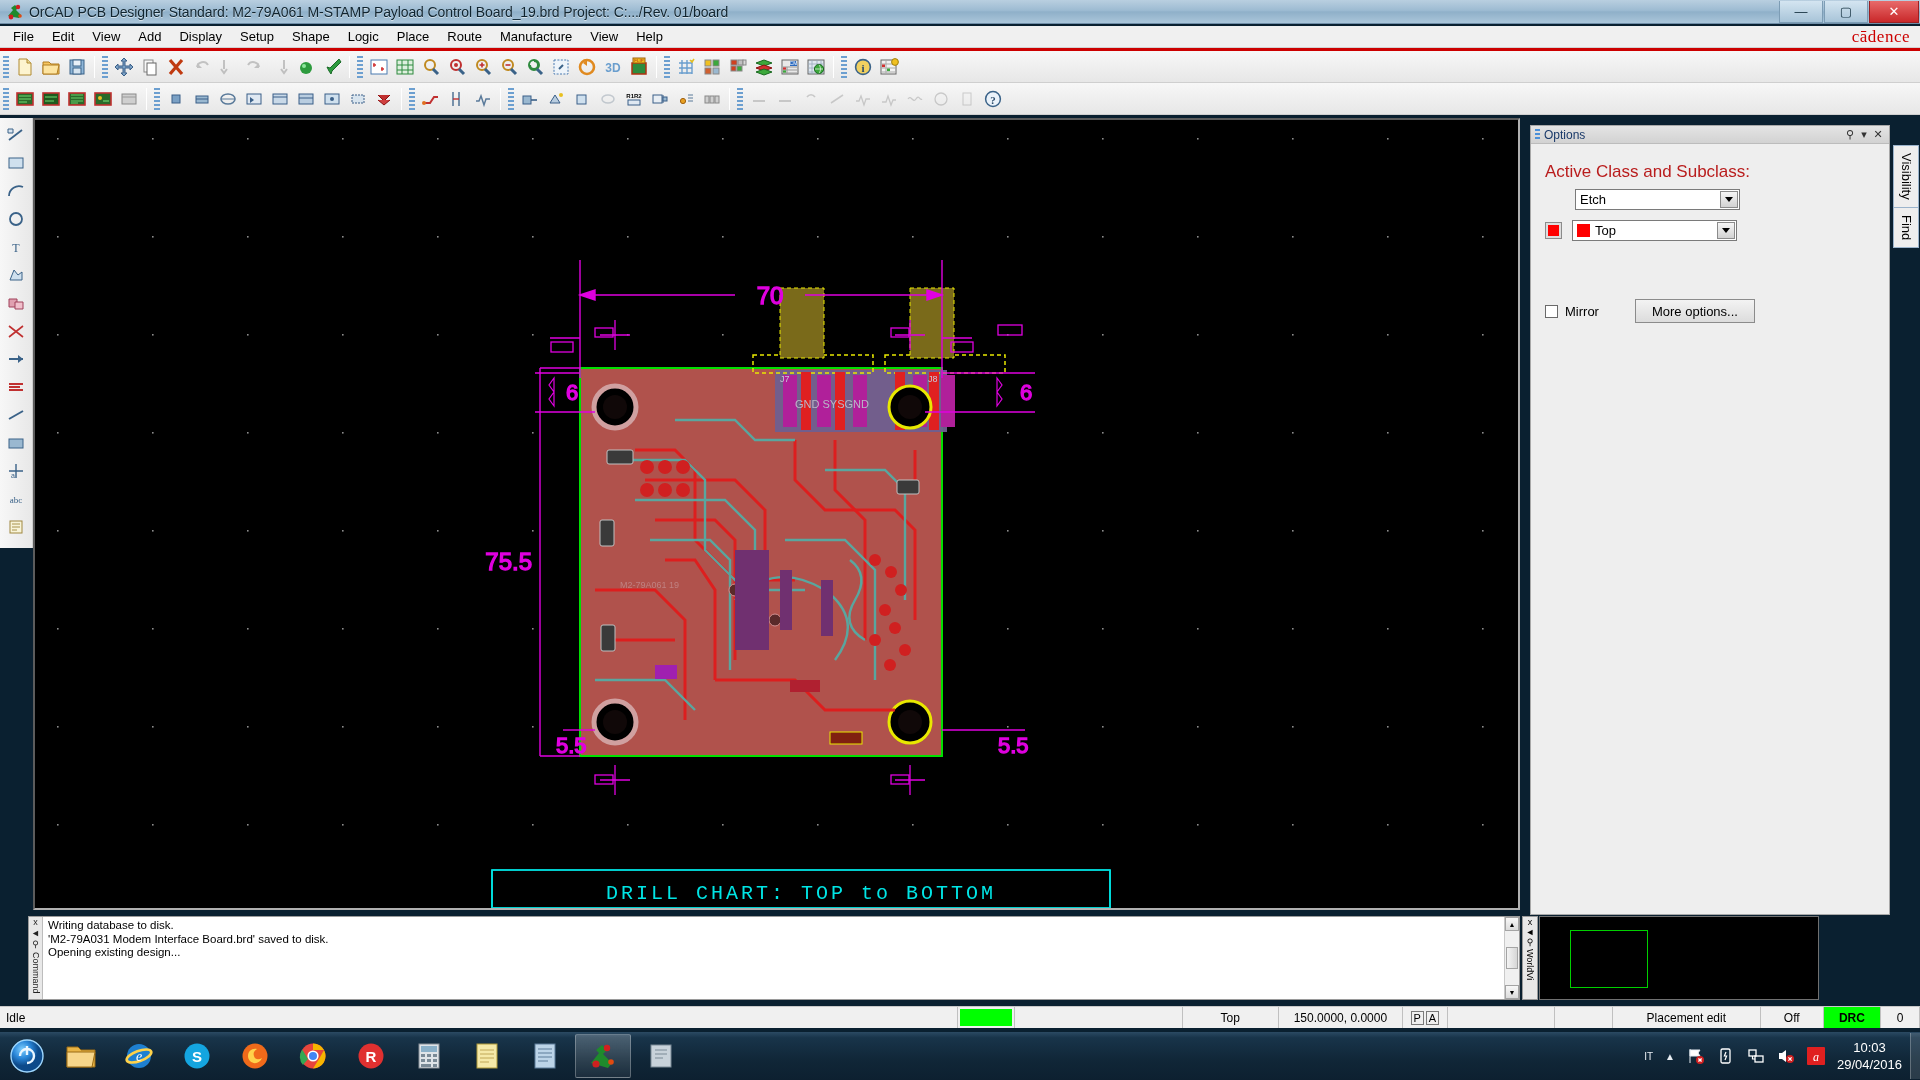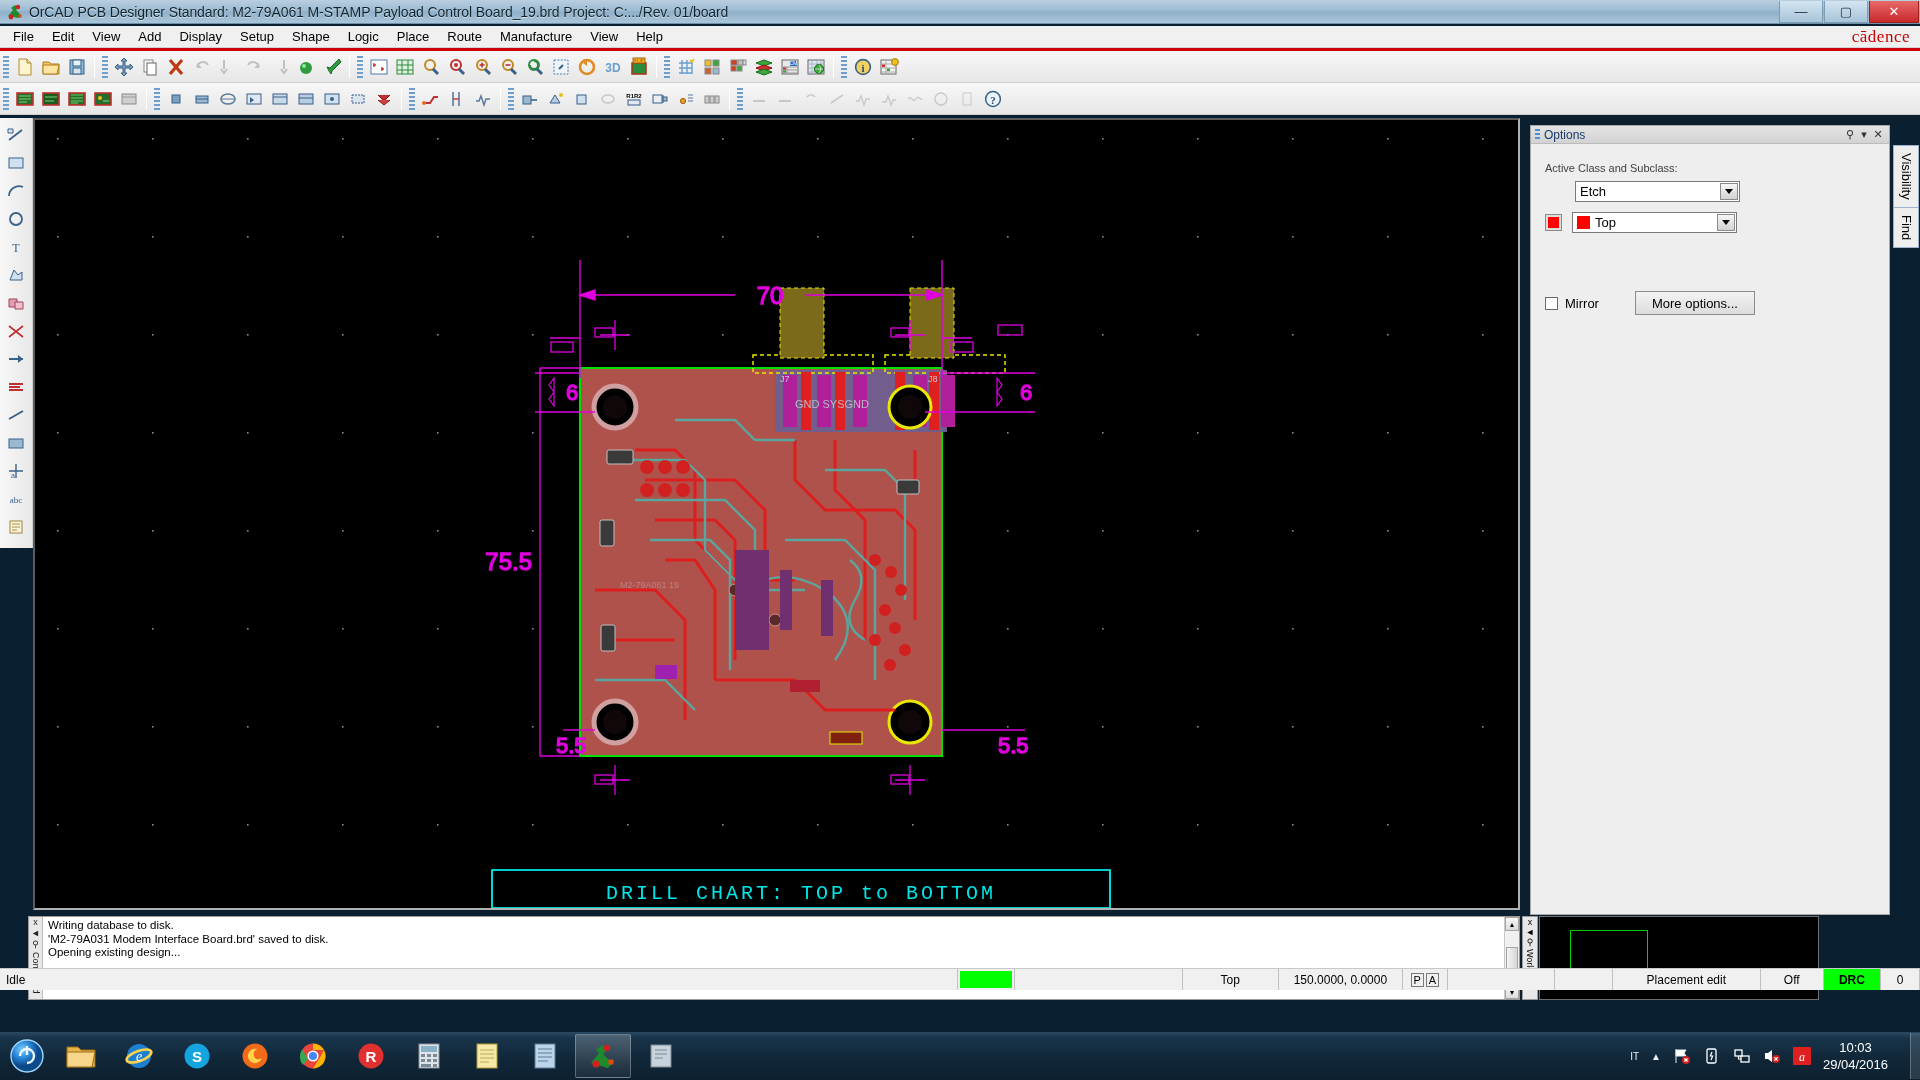--- a/index.html
+++ b/index.html
@@ -94,21 +94,21 @@
     display:flex;align-items:center; padding:0 4px; font-size:12px; color:#1a3a6a;
     border-bottom:1px solid #bcbcbc;
   }
   #options-title .dots{
     width:5px;height:11px;margin-right:4px;
     background-image:repeating-linear-gradient(to bottom,#4a90d9 0,#4a90d9 2px,transparent 2px,transparent 4px);
   }
   #options-title .ttl{ flex:1; }
   #options-title .tbtn2{ width:14px;text-align:center;font-size:11px;color:#333;cursor:default;}
   #options-body{ padding:18px 14px 0 14px; }
-  .opt-label{ font-size:11px; color:#404040; margin-bottom:7px; }
+  .opt-label{ font-size:17px; color:#b91c1c; margin-bottom:7px; }
   .combo{
     position:relative; height:21px; border:1px solid #7a7a7a; background:#fff;
     display:flex; align-items:center; padding-left:4px; font-size:13px;
   }
   .combo .arrow{
     position:absolute; right:1px; top:1px; width:18px; height:17px;
     background:linear-gradient(to bottom,#f6f6f6,#d2d2d2); border:1px solid #8b8b8b;
     display:flex;align-items:center;justify-content:center;
   }
   .combo .arrow i{
@@ -165,21 +165,21 @@
     display:flex; flex-direction:column; align-items:center; font-size:9px;
   }
   #worldview .lbl{ writing-mode:vertical-rl; font-size:9px; margin-top:2px;}
   #wv-canvas{
     position:absolute; left:1539px; top:916px; width:280px; height:84px;
     background:#000; border:1px solid #707070;
   }
   #wv-rect{ position:absolute; left:30px; top:13px; width:78px; height:58px; border:1px solid #00d000;}
   
   #statusbar{
-    position:absolute; left:0; top:968px; width:1920px; height:22px;
+    position:absolute; left:0; top:1006px; width:1920px; height:22px;
     background:#f0f0f0; border-top:1px solid #c8c8c8; display:flex; align-items:stretch;
     font-size:12px;
   }
   #statusbar .cell{
     border-right:1px solid #c0c0c0; display:flex; align-items:center; justify-content:center;
     padding:0 6px; color:#000;
   }
   #statusbar .cell.left{ justify-content:flex-start; }
   .mini-box{ border:1px solid #7a7a7a; padding:0 2px; margin:0 1px; font-size:11px; line-height:12px;}
   
@@ -193,21 +193,21 @@
     display:flex;align-items:center;justify-content:center;
   }
   .tbapp{
     width:56px;height:44px; margin:0 1px; flex:0 0 auto;
     display:flex;align-items:center;justify-content:center; position:relative;
   }
   .tbapp.active{ background:linear-gradient(to bottom,rgba(255,255,255,.22),rgba(255,255,255,.06));
     border:1px solid rgba(255,255,255,.28); border-radius:2px;}
   #tray{ margin-left:auto; display:flex; align-items:center; height:100%; color:#e8eef3;}
   #tray .ti{ margin:0 6px; display:flex;align-items:center; }
-  #clock{ text-align:center; font-size:13px; line-height:17px; padding:0 22px 0 6px; color:#fff;}
+  #clock{ text-align:center; font-size:13px; line-height:17px; padding:0 8px 0 6px; color:#fff;}
   #showdesk{ width:10px;height:46px;background:rgba(255,255,255,.12);border-left:1px solid rgba(255,255,255,.25); }
 </style>
 </head>
 <body>
 
 <div id="titlebar">
   <span class="tb-icon">
     <svg width="18" height="18" viewBox="0 0 18 18">
       <path d="M2 13 L7 7 L5 5 L9 2 L12 5 L10 7 L15 12 L13 15 Z" fill="#1f8a2c"></path>
       <circle cx="5" cy="14" r="2.4" fill="#d02020"></circle>

